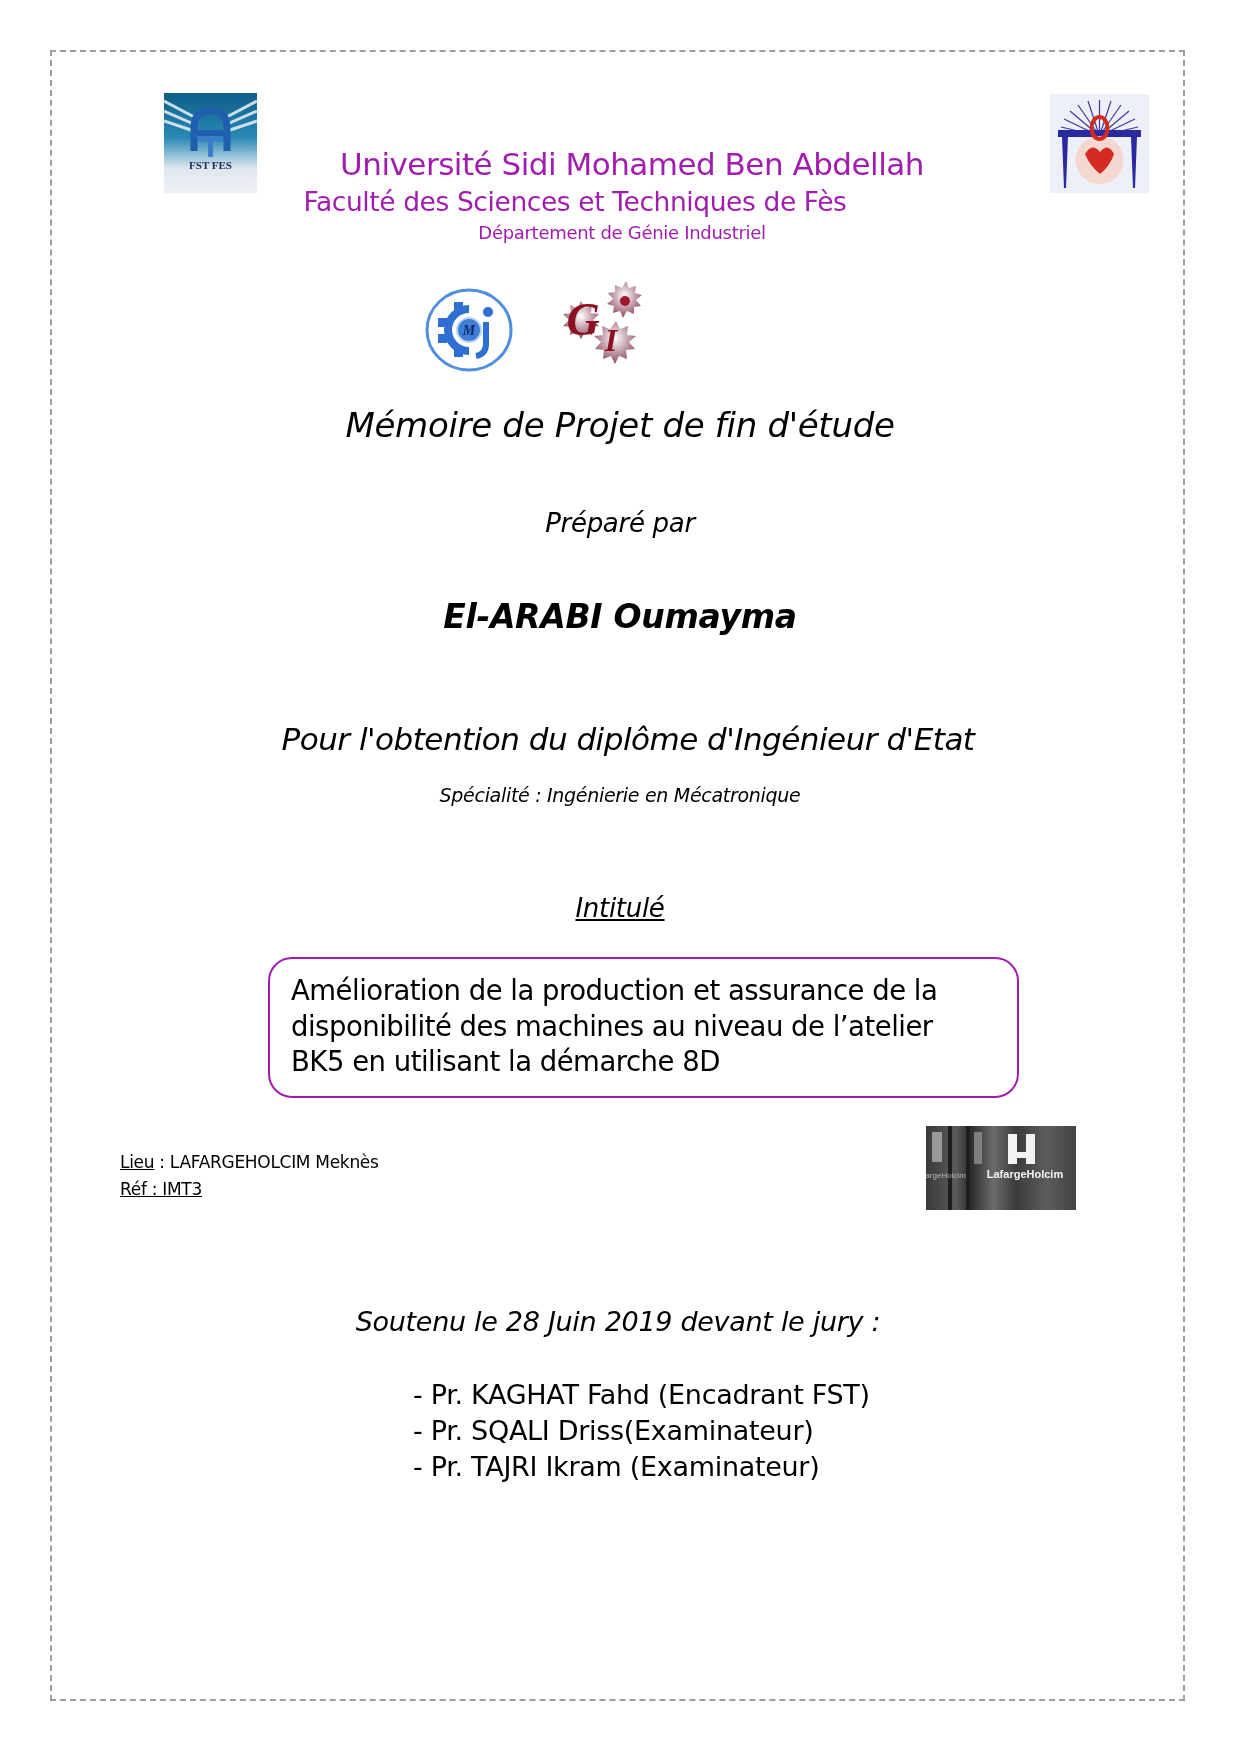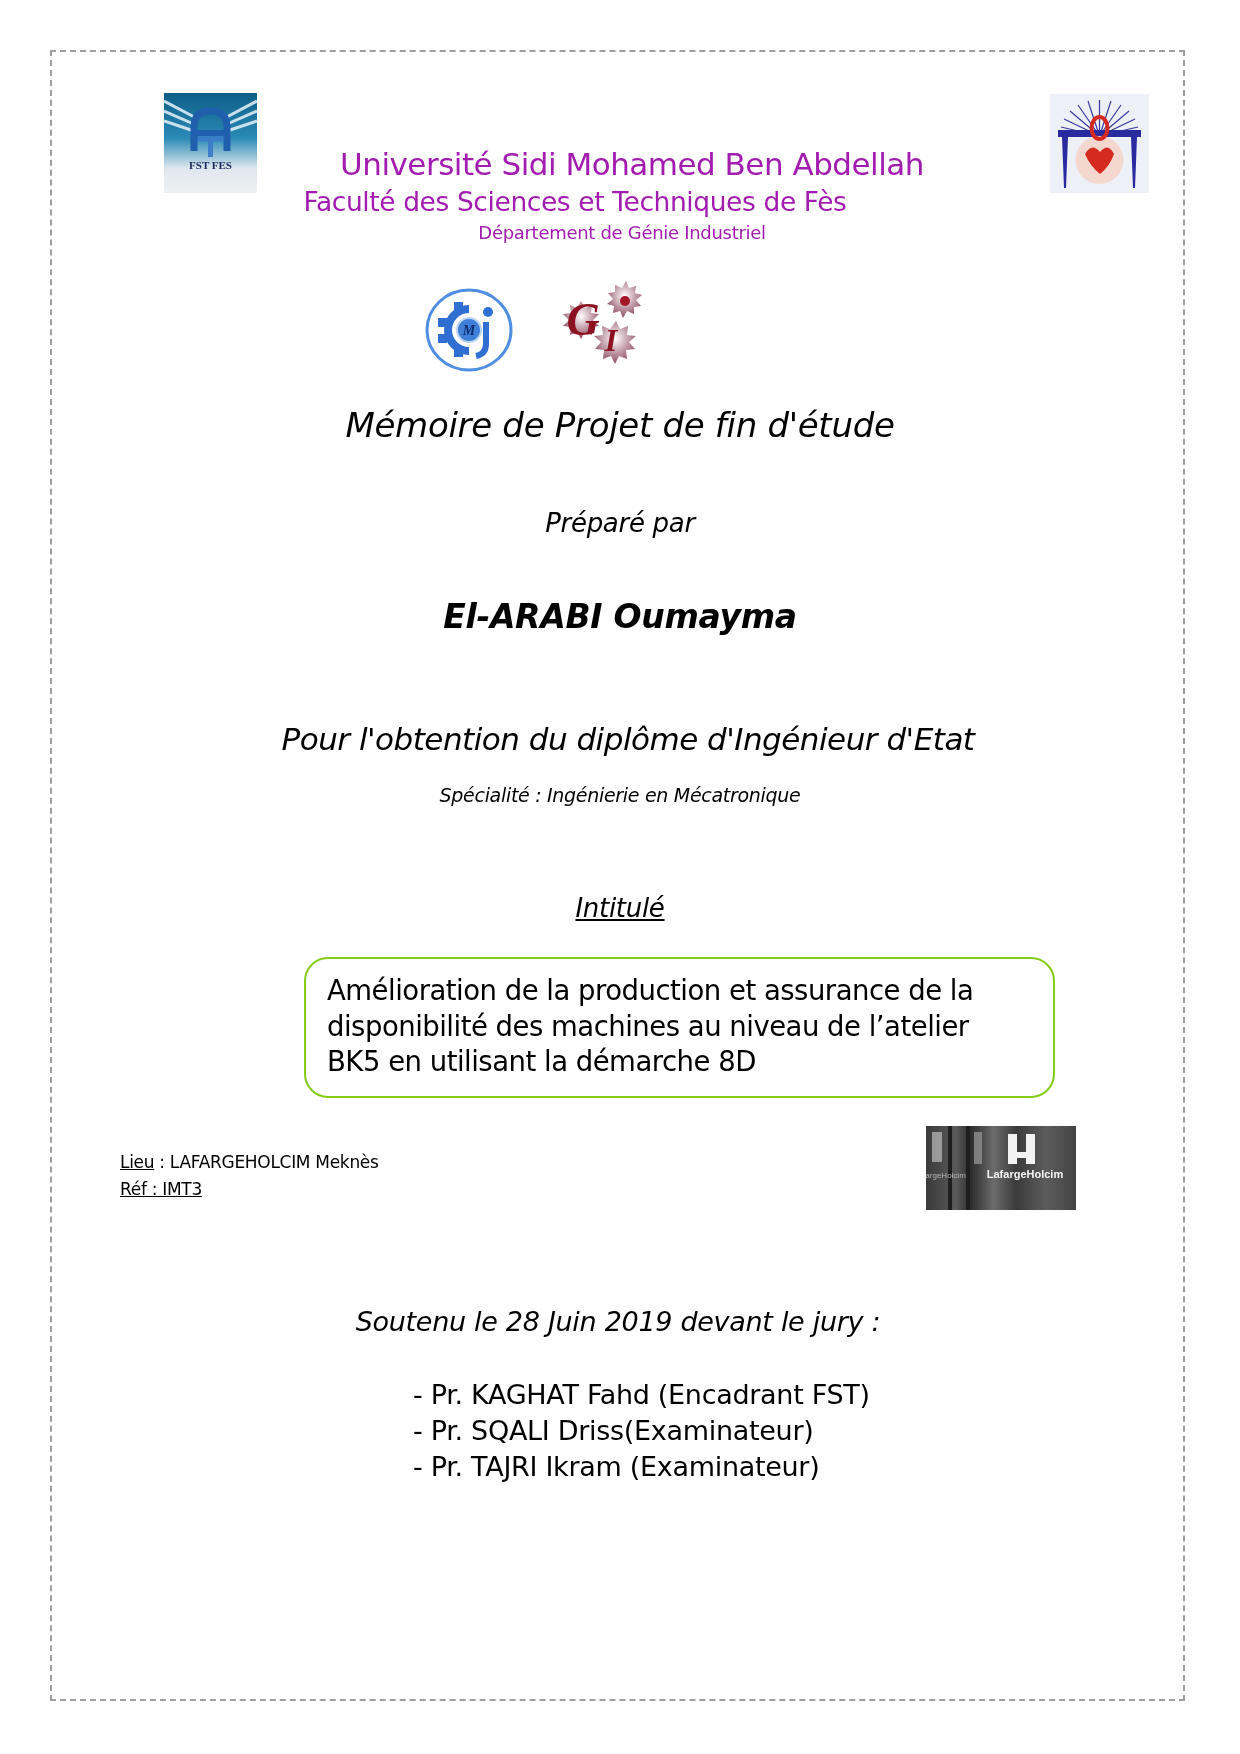--- a/index.html
+++ b/index.html
@@ -14,21 +14,21 @@
   .t-univ { top:146px; left:322px; width:620px; text-align:center; font-size:31px; letter-spacing:-0.5px; }
   .t-fac { top:186px; left:275px; width:600px; text-align:center; font-size:26.5px; letter-spacing:-0.4px; }
   .t-dep { top:222px; left:452px; width:340px; text-align:center; font-size:18px; letter-spacing:-0.3px; }
   .t-memoire { top:405px; font-size:34px; font-weight:normal; letter-spacing:-0.3px; }
   .t-prep { top:500px; font-size:26px; letter-spacing:-0.3px;margin-top:8px; }
   .t-name { top:597px; font-size:33px; font-weight:bold; letter-spacing:-0.3px; }
   .t-pour { top:721px; font-size:31px; letter-spacing:-0.5px;padding-left:8px; }
   .t-spec { top:784px; font-size:19px; letter-spacing:-0.3px; }
   .t-intitule { top:893px; font-size:26px; text-decoration:underline; letter-spacing:-0.3px; }
   .title-box { position:absolute; left:268px; top:957px; width:751px; height:141px;
-               border:2px solid #84cc16; border-radius:24px; box-sizing:border-box;margin-left:36px; }
+               border:2px solid #a21caf; border-radius:24px; box-sizing:border-box; }
   .title-box-text { position:absolute; left:21px; top:14px; width:715px;
                     font-size:27.5px; line-height:35.5px; letter-spacing:-0.5px; }
   .meta { position:absolute; left:120px; font-size:17px; letter-spacing:-0.3px; }
   .u { text-decoration:underline; }
   .t-soutenu { top:1306px; font-size:27px; letter-spacing:-0.3px; }
   .jury { position:absolute; left:413px; top:1377px; font-size:27px; line-height:36px; letter-spacing:-0.3px; }
   .jury-line { white-space:nowrap; }
 </style>
 </head>
 <body>

